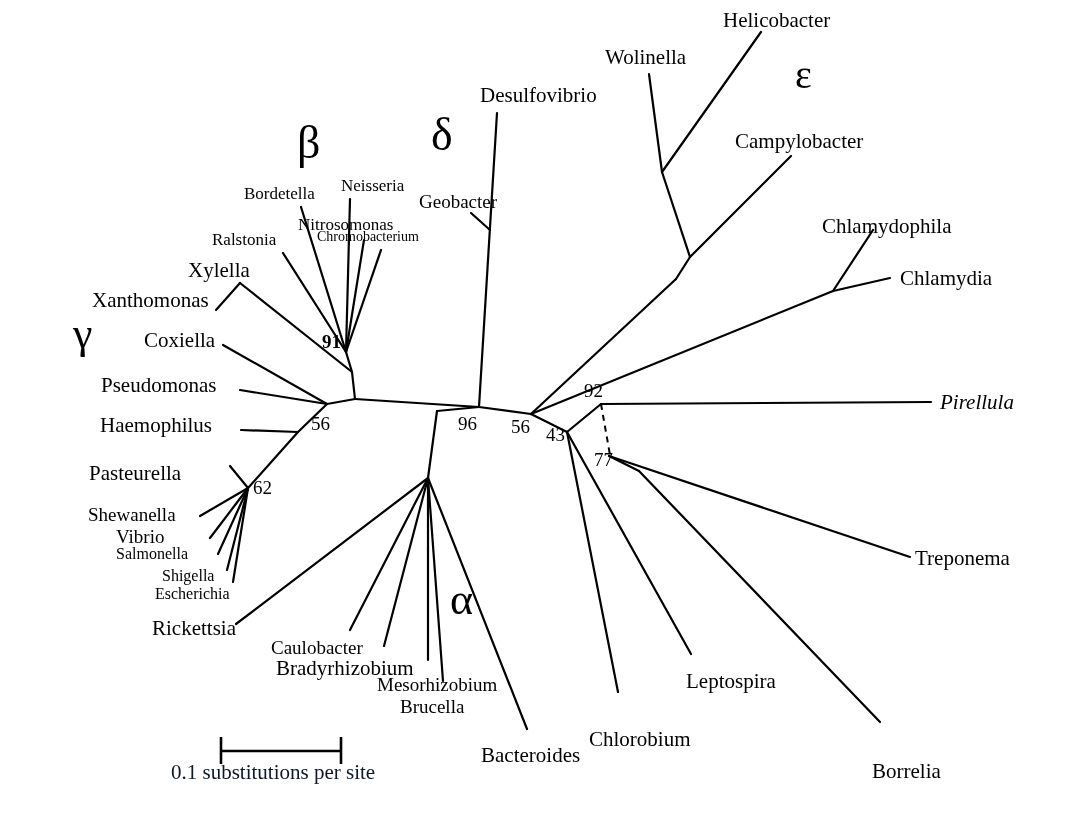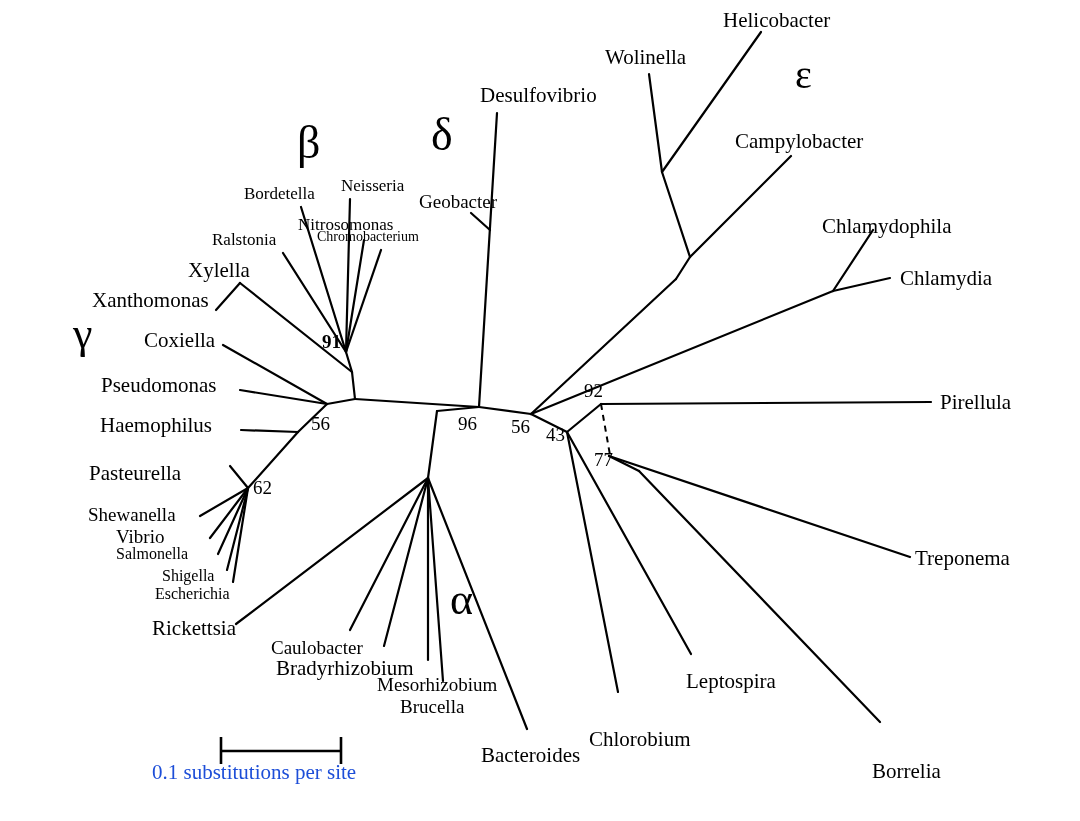--- a/index.html
+++ b/index.html
@@ -38,24 +38,25 @@
   }
   .support-label {
     position: absolute;
     color: #000000;
     font-family: "Liberation Serif", serif;
     white-space: nowrap;
     line-height: 1;
   }
   .scale-label {
     position: absolute;
-    color: #1d4ed8;
+    color: #0f172a;
     font-family: "Liberation Serif", serif;
     white-space: nowrap;
     line-height: 1;
+    margin-left: 19px;
   }
 </style>
 </head>
 <body>
 
 <div id="figure">
 
   <svg id="tree-svg" viewBox="0 0 1080 821">
     <g stroke="#000000" stroke-width="2.2" fill="none" stroke-linecap="round" stroke-linejoin="round">
 
@@ -161,21 +162,21 @@
   <div class="taxon-label" style="left:152px; top:618px; font-size:21px;">Rickettsia</div>
   <div class="taxon-label" style="left:271px; top:638px; font-size:19px;">Caulobacter</div>
   <div class="taxon-label" style="left:276px; top:658px; font-size:21px;">Bradyrhizobium</div>
   <div class="taxon-label" style="left:377px; top:675px; font-size:19px;">Mesorhizobium</div>
   <div class="taxon-label" style="left:400px; top:697px; font-size:19px;">Brucella</div>
   <div class="taxon-label" style="left:481px; top:745px; font-size:21px;">Bacteroides</div>
   <div class="taxon-label" style="left:589px; top:709px; font-size:21px;margin-top:20px;">Chlorobium</div>
   <div class="taxon-label" style="left:686px; top:671px; font-size:21px;">Leptospira</div>
   <div class="taxon-label" style="left:915px; top:548px; font-size:21px;">Treponema</div>
   <div class="taxon-label" style="left:872px; top:761px; font-size:21px;">Borrelia</div>
-  <div class="taxon-label" style="left:940px; top:392px; font-size:21px;">Pirellula</div>
+  <div class="taxon-label" style="left:940px; top:392px; font-size:21px;font-style:italic;">Pirellula</div>
 
   <div class="support-label" style="left:322px; top:332px; font-size:19px;font-weight:bold;">91</div>
   <div class="support-label" style="left:311px; top:414px; font-size:19px;">56</div>
   <div class="support-label" style="left:253px; top:478px; font-size:19px;">62</div>
   <div class="support-label" style="left:458px; top:414px; font-size:19px;">96</div>
   <div class="support-label" style="left:511px; top:417px; font-size:19px;">56</div>
   <div class="support-label" style="left:546px; top:425px; font-size:19px;">43</div>
   <div class="support-label" style="left:584px; top:381px; font-size:19px;">92</div>
   <div class="support-label" style="left:594px; top:450px; font-size:19px;">77</div>
 

